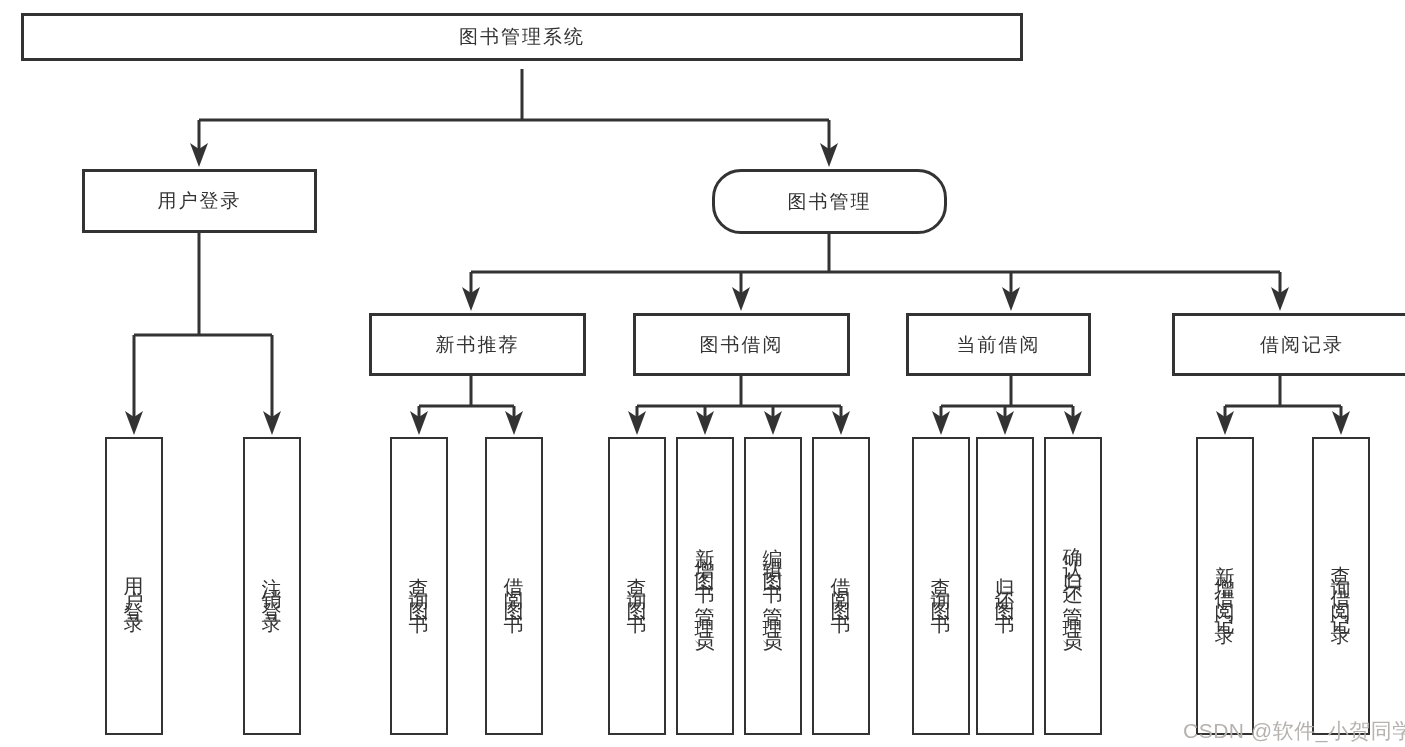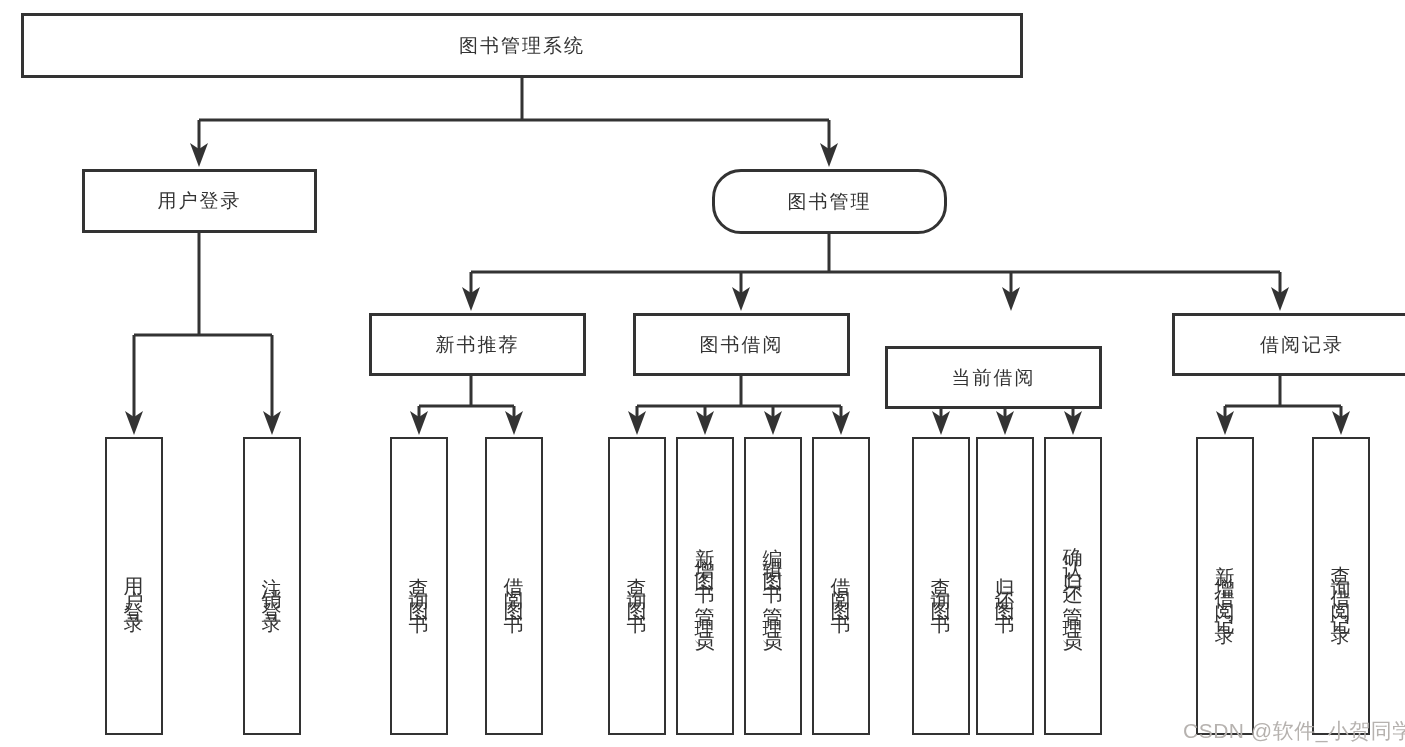--- a/index.html
+++ b/index.html
@@ -8,21 +8,21 @@
     font-family:"Liberation Sans","DejaVu Sans",sans-serif;color:#333333;
   }
   .stage{position:absolute;left:0;top:0;width:1405px;height:747px;}
   svg.wires{position:absolute;left:0;top:0;z-index:1;}
   .node{
     position:absolute;box-sizing:border-box;background:#ffffff;
     border:3px solid #333333;display:flex;align-items:center;justify-content:center;
     z-index:2;
   }
   .h-node{font-size:19px;letter-spacing:2px;white-space:nowrap;}
-  .root-node{left:21px;top:13px;width:1002px;height:65px;}
+  .root-node{left:21px;top:13px;width:1002px;height:48px;}
   .leaf{top:437px;width:58px;height:298px;border-width:2.5px;}
   .leaf span{
     writing-mode:vertical-rl;text-orientation:mixed;
     font-size:20px;line-height:1;letter-spacing:12px;white-space:nowrap;
   }
   .watermark{
     position:absolute;left:1183px;top:717px;z-index:5;
     font-size:21px;letter-spacing:0.5px;color:#b6b2af;white-space:nowrap;
   }
 </style>
@@ -64,21 +64,21 @@
     </g>
   </svg>
 
   <div class="node h-node root-node">图书管理系统</div>
 
   <div class="node h-node" style="left:82px;top:169px;width:235px;height:64px;">用户登录</div>
   <div class="node h-node" style="left:712px;top:169px;width:235px;height:65px;border-radius:29px;">图书管理</div>
 
   <div class="node h-node" style="left:369px;top:313px;width:217px;height:63px;">新书推荐</div>
   <div class="node h-node" style="left:633px;top:313px;width:217px;height:63px;">图书借阅</div>
-  <div class="node h-node" style="left:885px;top:313px;width:217px;height:63px;margin-top:33px;">当前借阅</div>
+  <div class="node h-node" style="left:906px;top:313px;width:185px;height:63px;">当前借阅</div>
   <div class="node h-node" style="left:1172px;top:313px;width:260px;height:63px;">借阅记录</div>
 
   <div class="node leaf" style="left:105px;">
     <span>用户登录</span>
     </div>
   <div class="node leaf" style="left:243px;">
     <span>注销登录</span>
     </div>
 
   <div class="node leaf" style="left:390px;">

